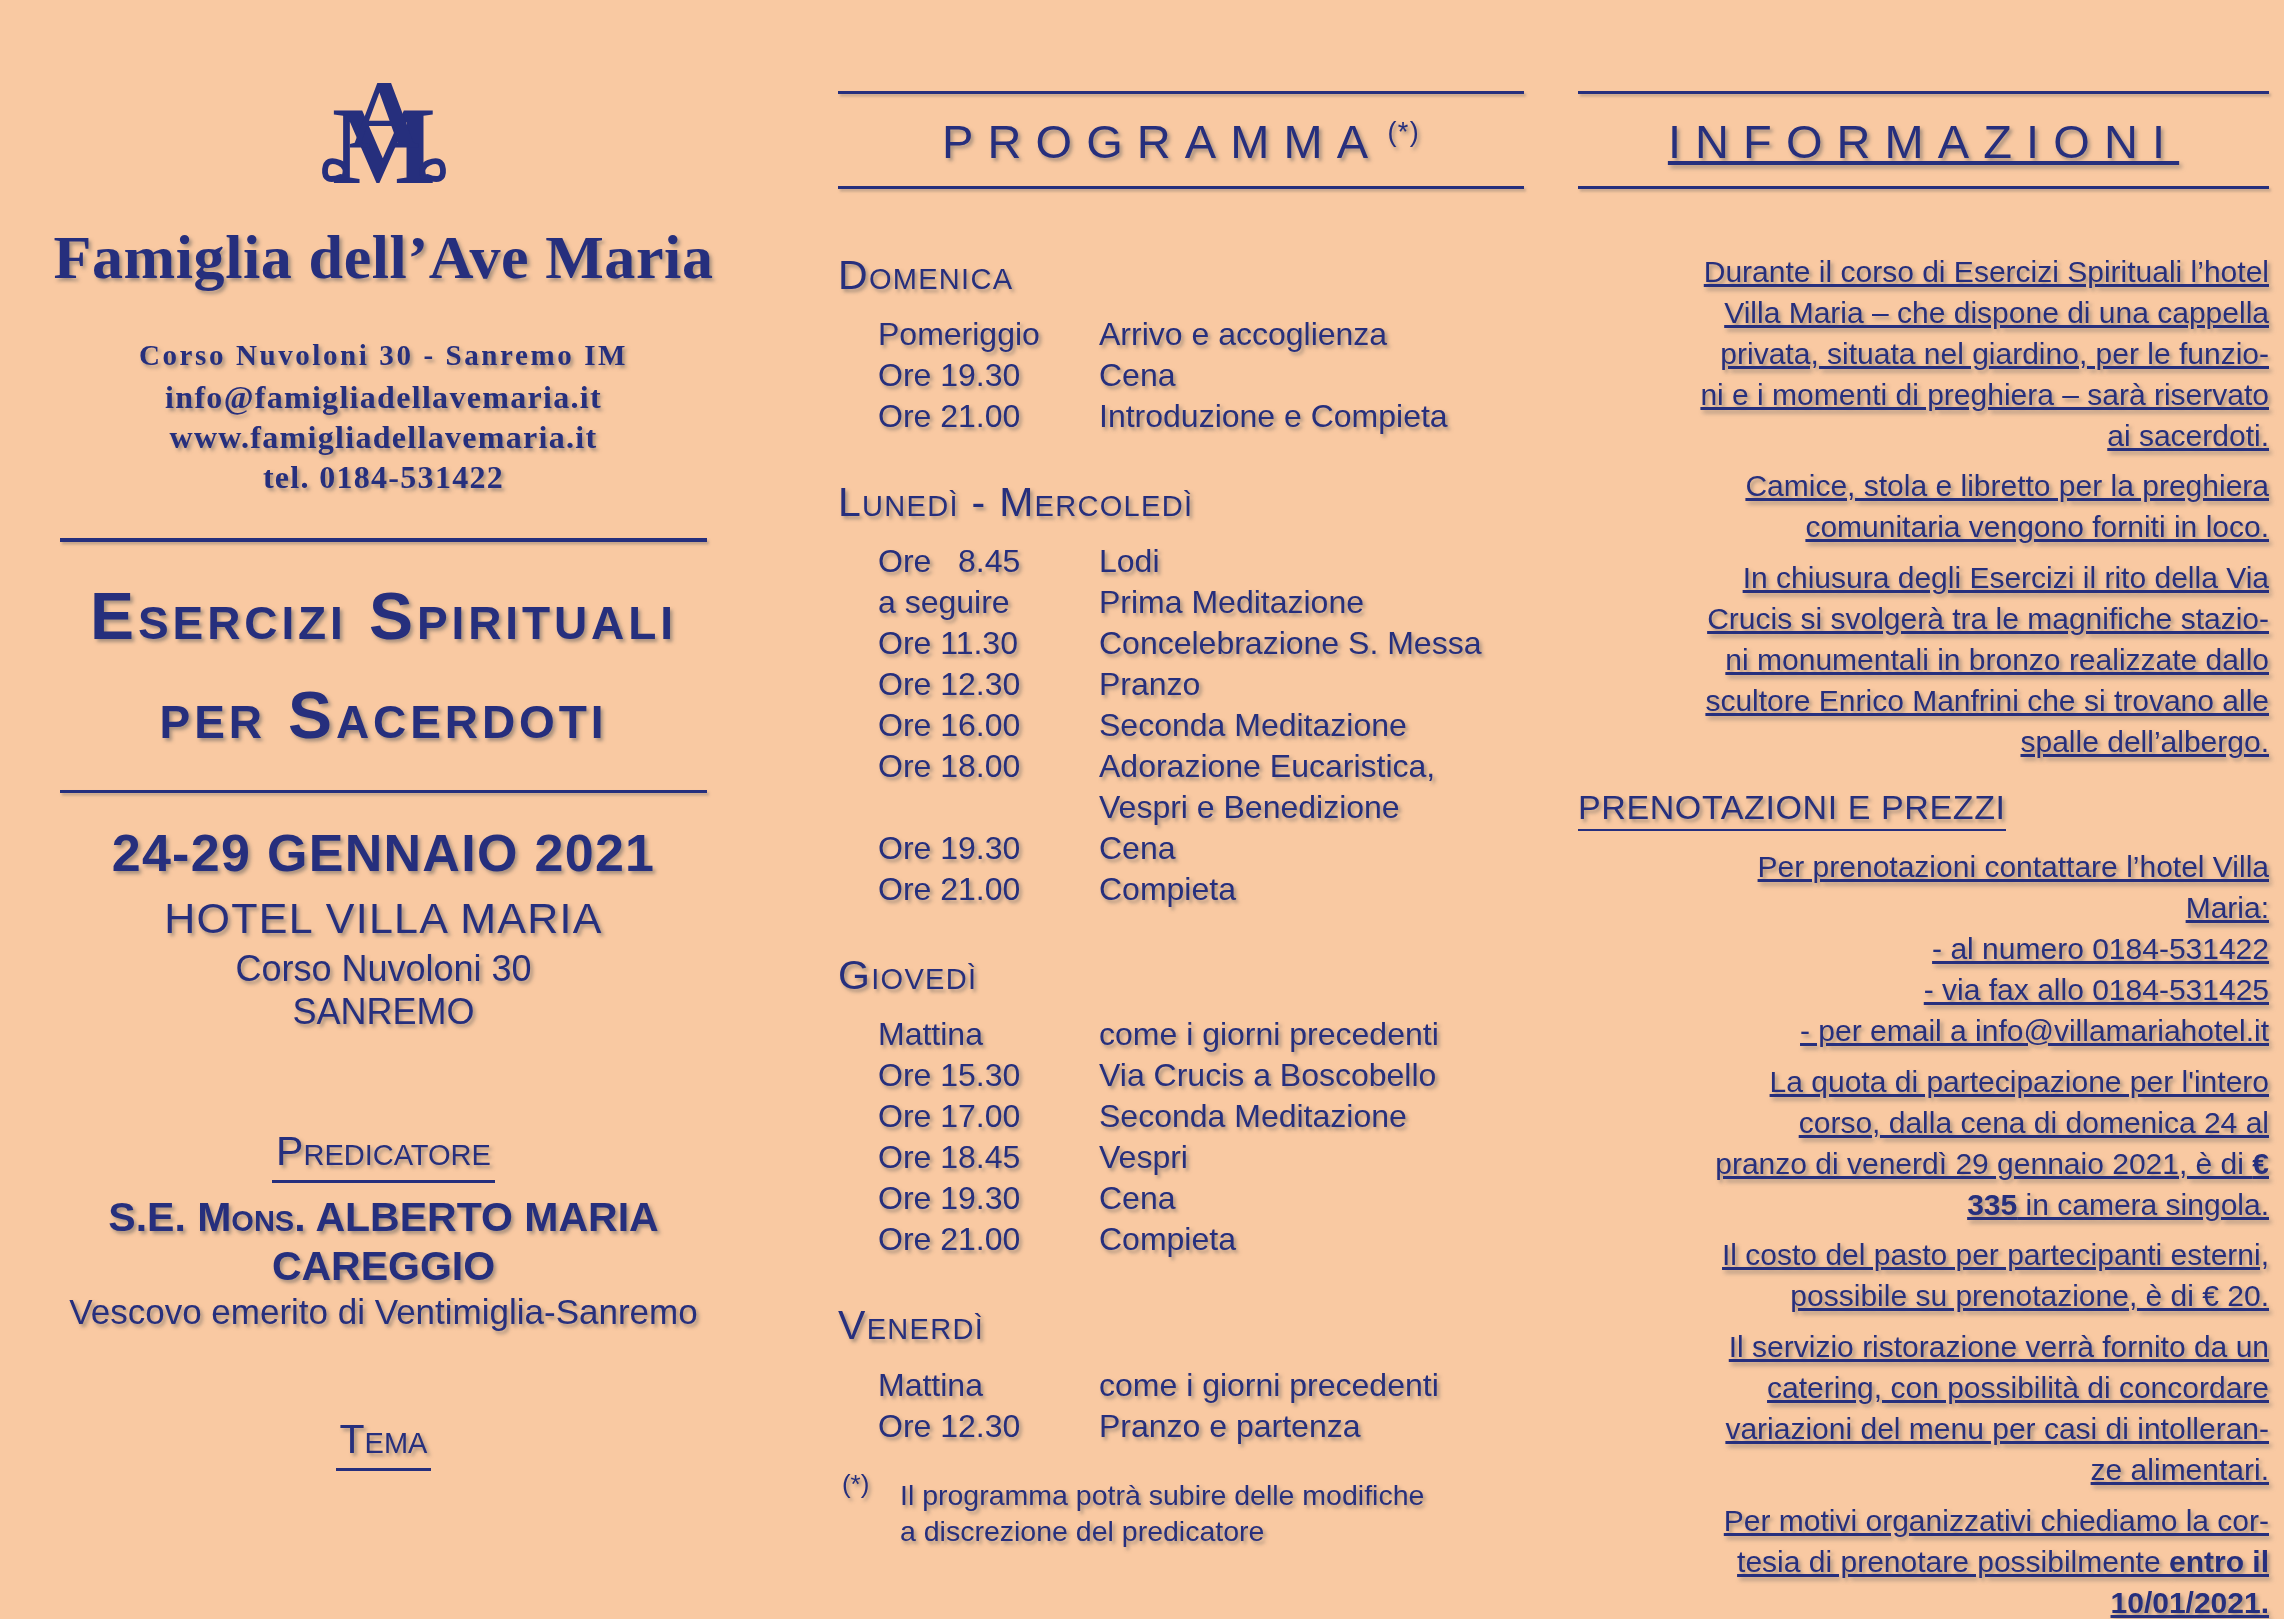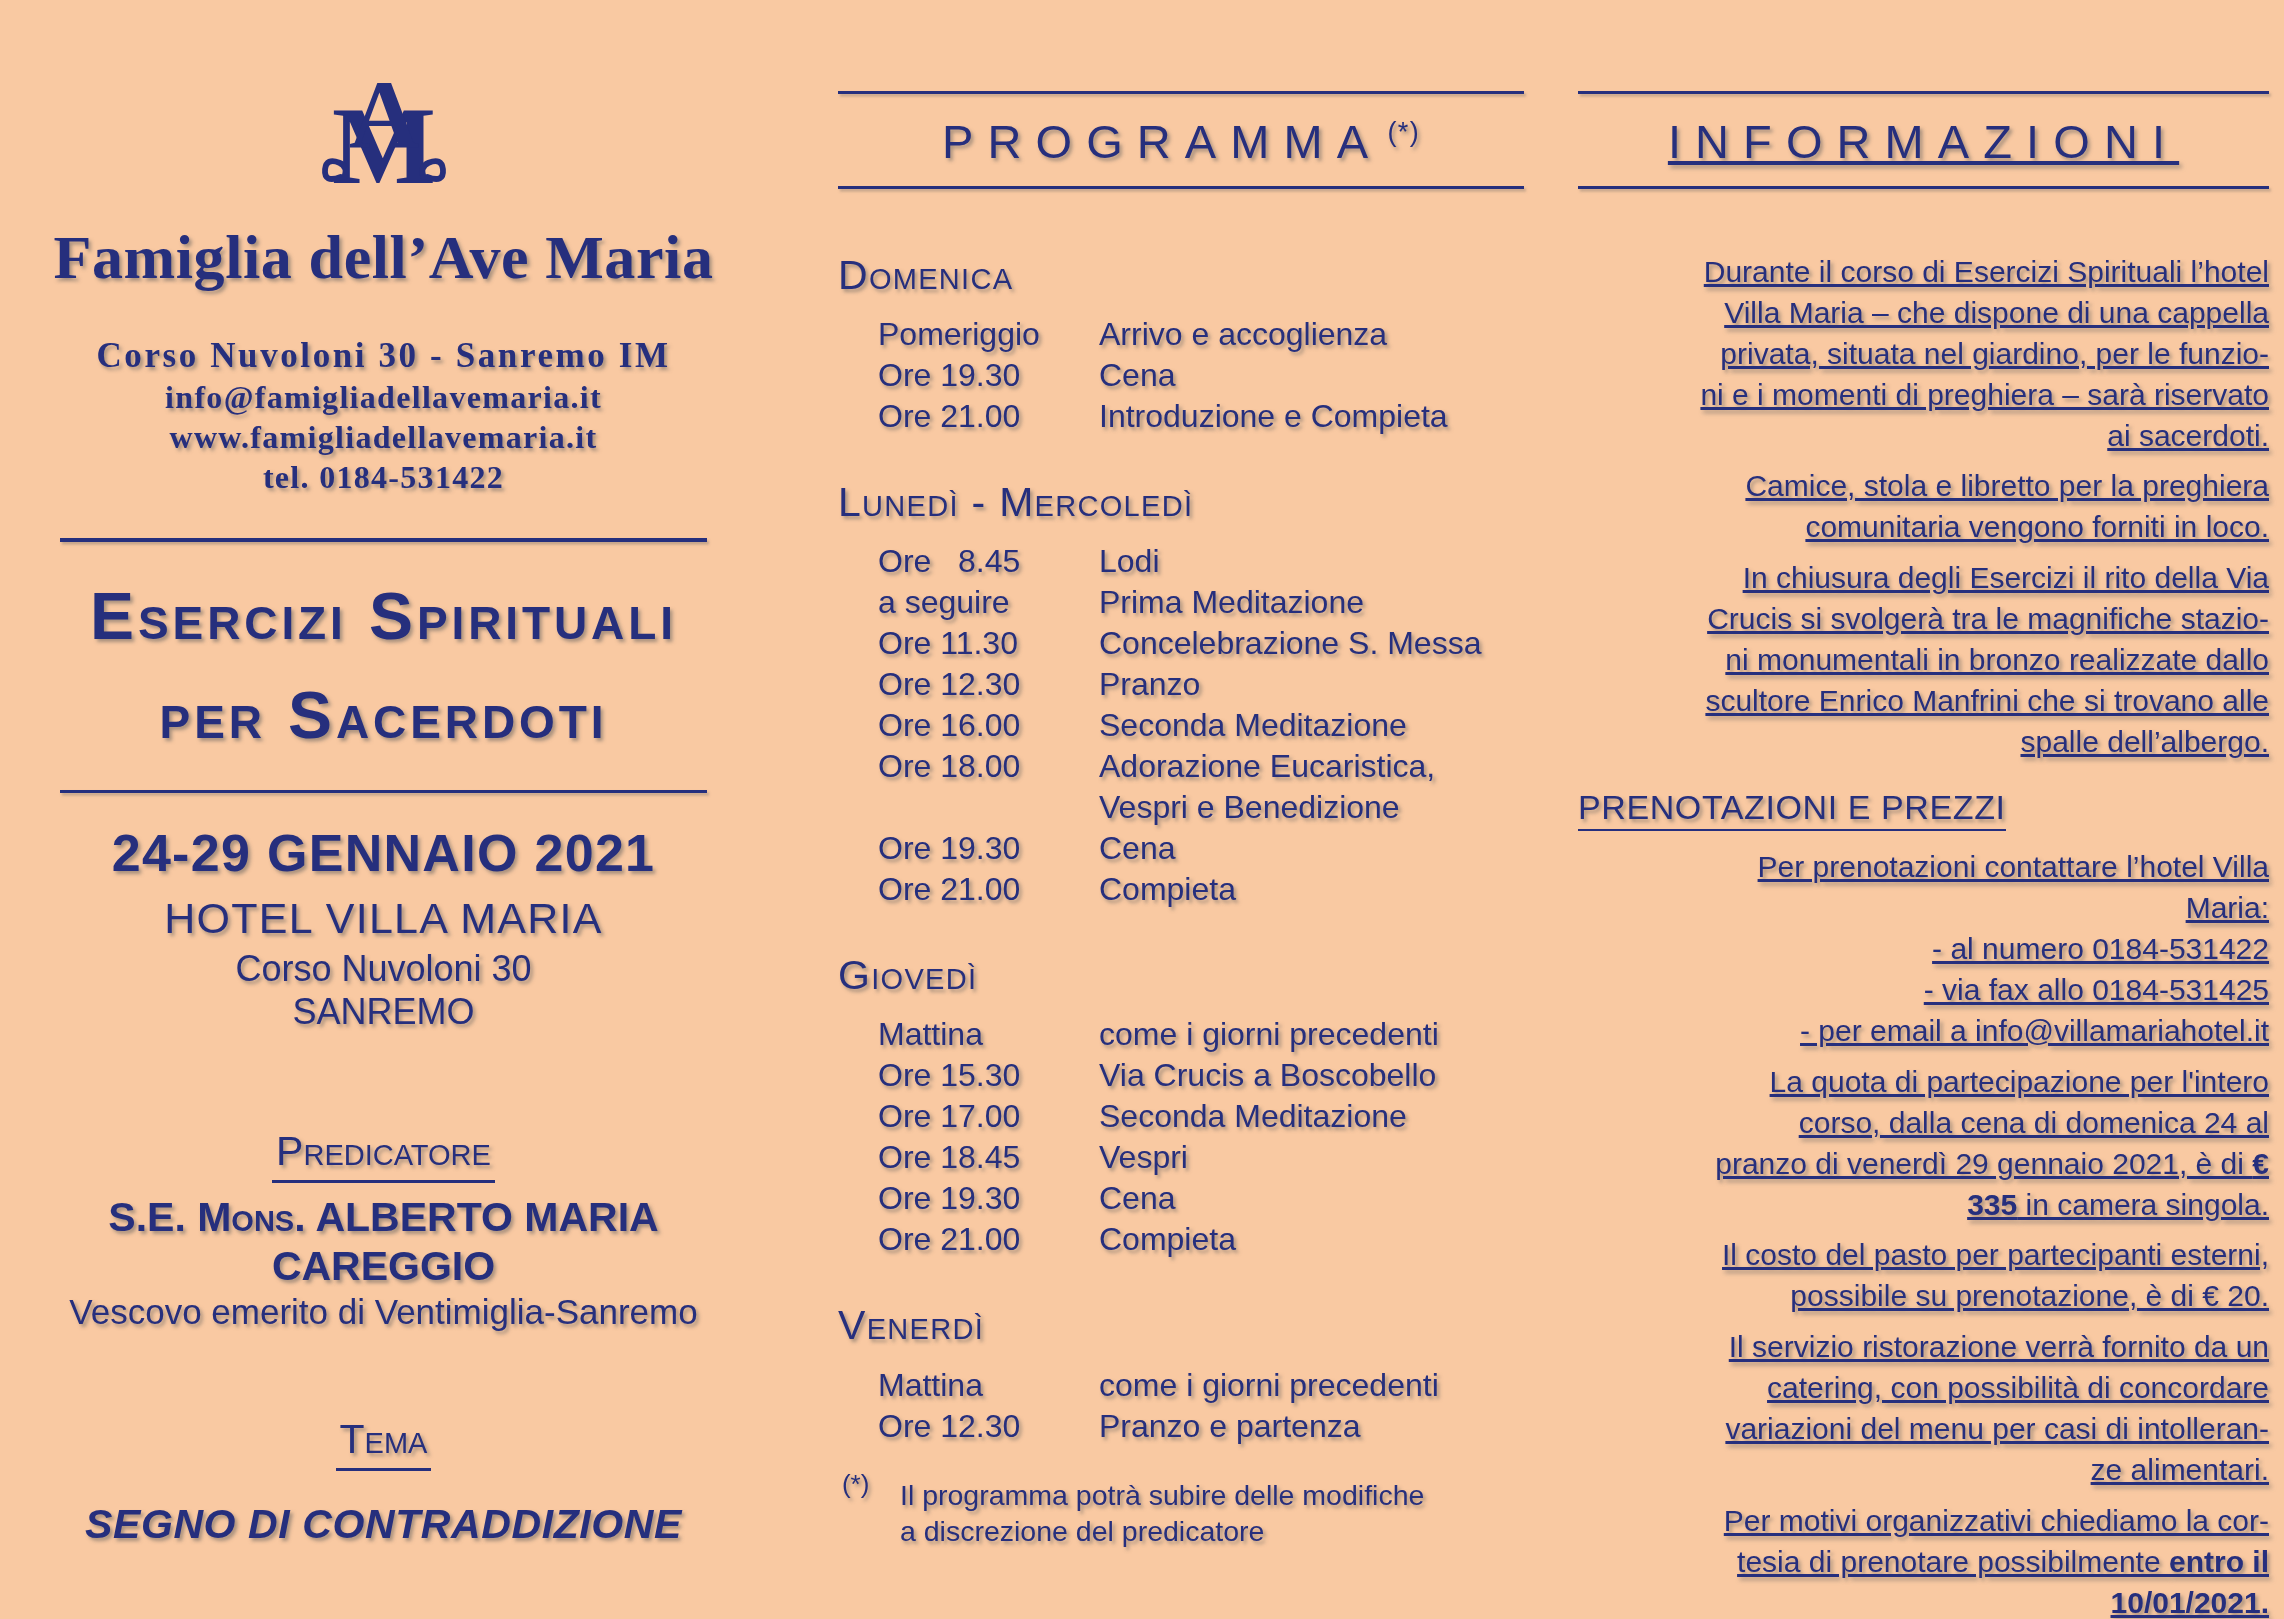--- a/index.html
+++ b/index.html
@@ -25,21 +25,21 @@
     padding:19.4px 0 17px 0;font-weight:400;
   }
   .title-sup{font-size:27px;vertical-align:super;letter-spacing:.05em;margin-left:5.2px;}
   
   .monogram{display:inline-block;}
   .org-name{
     font-family:"Liberation Serif", serif;font-weight:bold;
     font-size:62px;line-height:71px;margin-top:7.8px;letter-spacing:0.6px;
   }
   .addr-block{margin-top:22px;font-family:"Liberation Serif", serif;font-weight:bold;}
-  .addr-line1{font-size:35px;line-height:43px;letter-spacing:2.6px;}
+  .addr-line1{font-size:29px;line-height:43px;letter-spacing:2.6px;}
   .addr-line{font-size:32px;line-height:40px;letter-spacing:1.3px;}
   .lrule{width:647px;margin:0 auto;height:3.2px;background:#262f7d;box-shadow:1.9px 2.6px 2.6px rgba(90,90,90,.35);}
   .lrule.r1{margin-top:41px;}
   .lrule.r2{margin-top:36px;}
   .main-title{font-size:66px;line-height:78px;font-weight:bold;font-variant-caps:small-caps;letter-spacing:3.9px;}
   .mt1{margin-top:35px;}
   .mt2{margin-top:21px;}
   .event-date{margin-top:30px;font-size:52px;line-height:60px;font-weight:bold;letter-spacing:1.3px;}
   .venue{margin-top:10.3px;font-size:43px;line-height:50px;letter-spacing:1.3px;}
   .venue-addr{margin-top:3.9px;font-size:36px;line-height:43px;}
@@ -118,21 +118,20 @@
 
     <div class="preacher-label-wrap">
       <span class="ul-label sh">Predicatore</span>
     </div>
     <div class="preacher-name sh">S.E. Mons. ALBERTO MARIA CAREGGIO</div>
     <div class="preacher-title sh">Vescovo emerito di Ventimiglia-Sanremo</div>
 
     <div class="theme-label-wrap">
       <span class="ul-label sh">Tema</span>
     </div>
-    <div class="theme-text sh">SEGNO DI CONTRADDIZIONE</div>
 
   </aside>
 
   <section class="col col-mid">
     <header class="col-header">
       <div class="hrule"></div>
       <div class="col-title sh"><span>PROGRAMMA</span><span class="title-sup">(*)</span></div>
       <div class="hrule"></div>
     </header>
 

